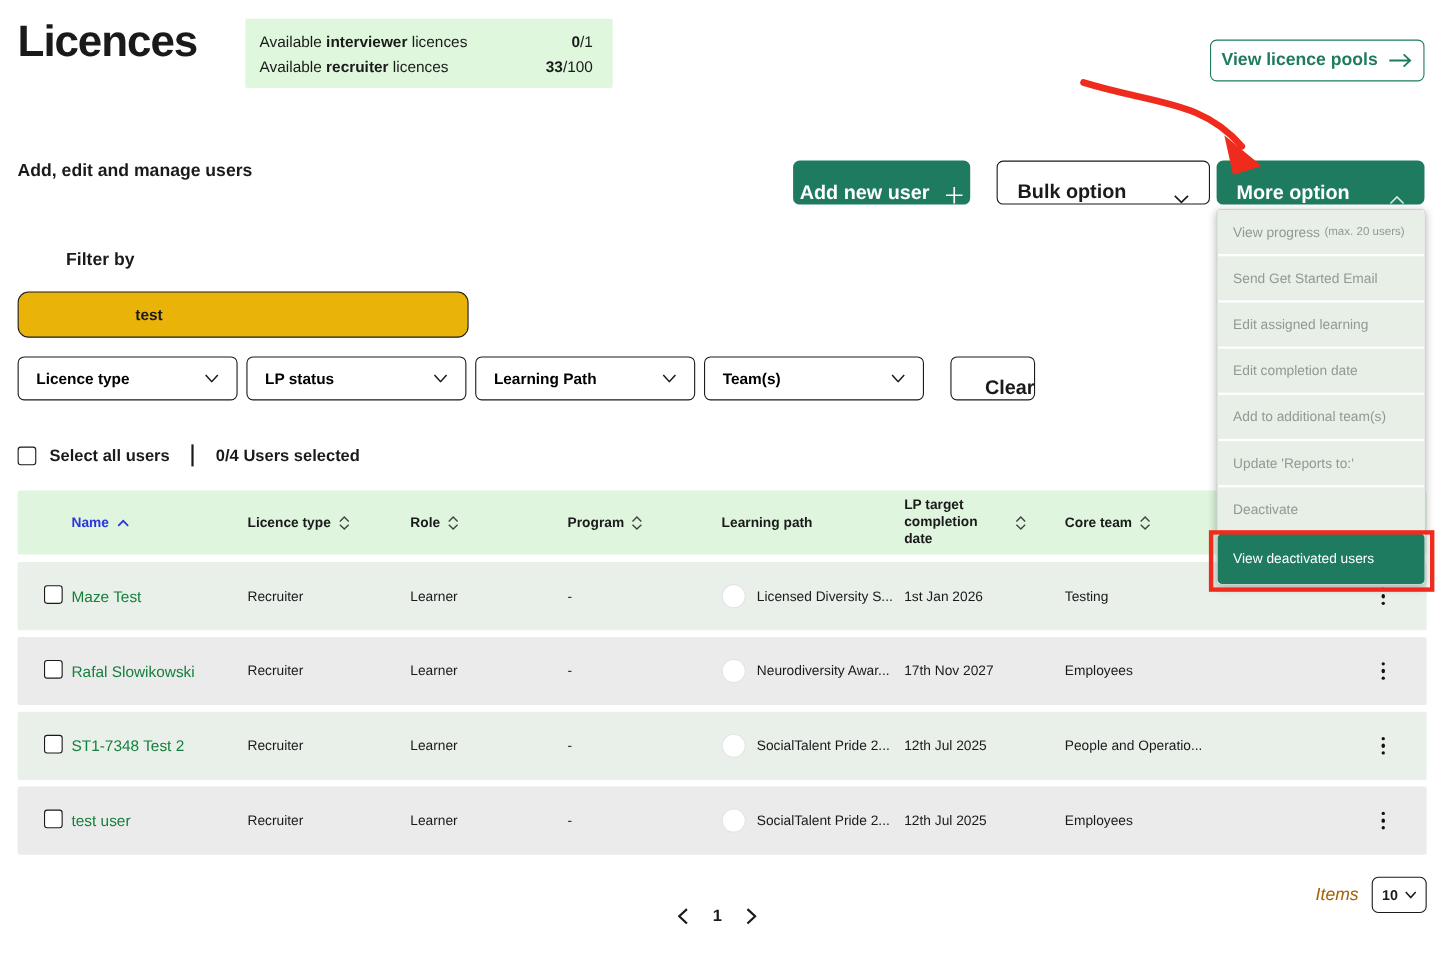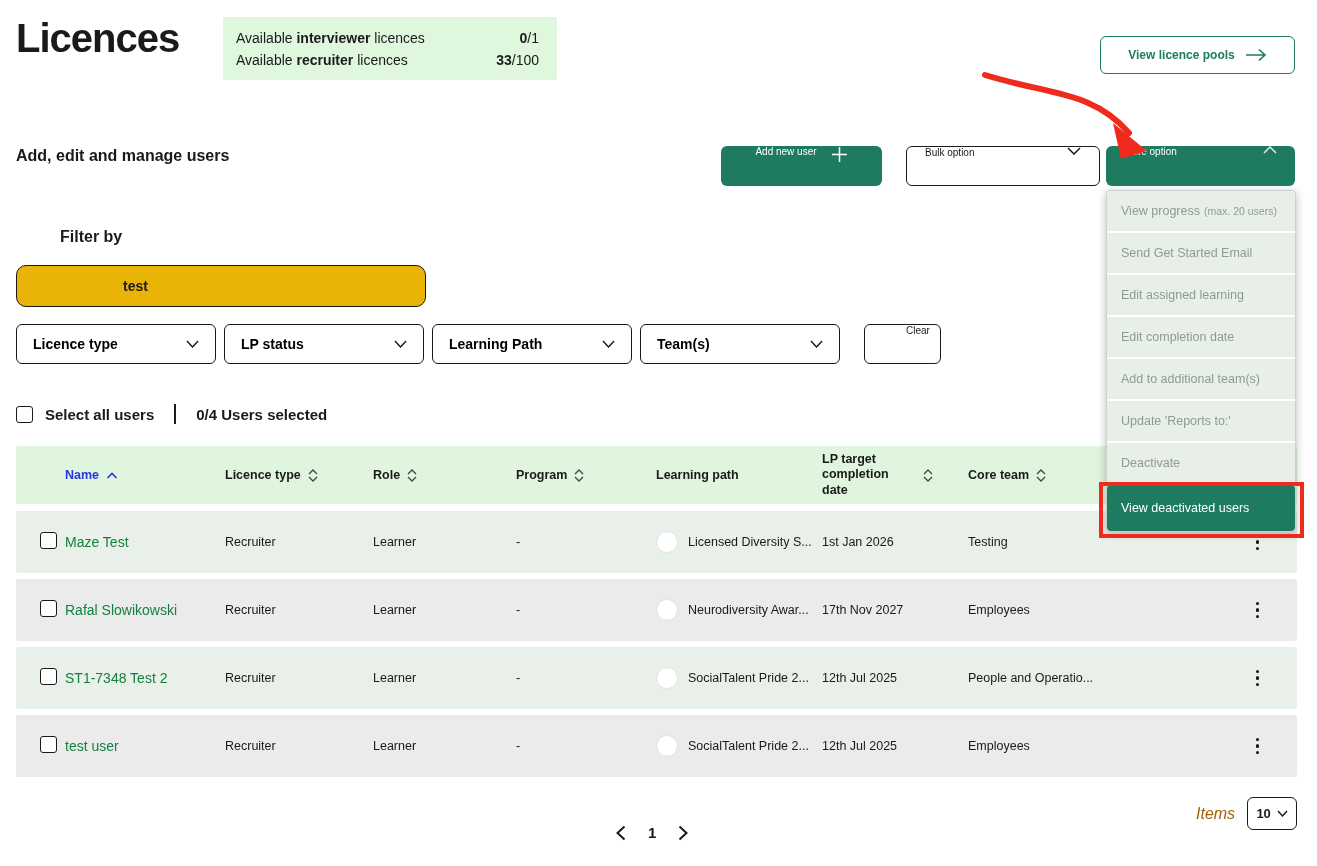--- a/index.html
+++ b/index.html
@@ -7,27 +7,27 @@
   .page { position:relative; width:1317px; height:866px; background:#fff; overflow:hidden; }
   .abs { position:absolute; }
 
   
   .page-title { left:16px; top:16px; font-size:40px; font-weight:800; letter-spacing:-1px; }
   .summary-box { left:223px; top:17px; width:334px; height:63px; background:#def7dd; border-radius:2px;
                  padding:13px 18px 0 13px; display:flex; flex-direction:column; gap:6px; }
   .summary-row { display:flex; justify-content:space-between; font-size:14px; }
   .summary-row b { font-weight:700; }
   .btn-outline-green { left:1100px; top:36px; width:195px; height:38px; background:#fff;
-      border:1px solid #1e7b60; border-radius:6px; color:#1e7b60; font-size:12px; font-weight:700;
+      border:1px solid #1e7b60; border-radius:6px; color:#1e7b60; font-size:16px; font-weight:700;
       display:flex; align-items:center; justify-content:center; gap:10px; cursor:pointer; }
 
   
   .section-heading { font-size:16px; font-weight:700; }
   .toolbar-heading { left:16px; top:147px; }
-  .btn { height:40px; border-radius:6px; font-size:10px; font-weight:400; display:flex; align-items:flex-start; cursor:pointer; }
+  .btn { height:40px; border-radius:6px; font-size:18px; font-weight:700; display:flex; align-items:flex-end; cursor:pointer; }
   .btn-green { background:#1e7b60; color:#fff; border:none; }
   .btn-outline { background:#fff; color:#1a1a1a; border:1.5px solid #1a1a1a; }
   .btn-add { left:721px; top:146px; width:161px; justify-content:center; gap:14px; }
   .btn-bulk { left:906px; top:146px; width:194px; justify-content:space-between; padding:0 18px; }
   .btn-more { left:1106px; top:146px; width:189px; justify-content:space-between; padding:0 18px; }
 
   
   .menu { left:1106px; top:190px; width:190px; background:#fff; border:1px solid #c9d2cd;
           border-radius:4px; box-shadow:0 2px 8px rgba(0,0,0,.28); z-index:20; overflow:visible; }
   .menu-item { height:40px; margin-bottom:2px; background:#e8efe7; color:#8f9a95; font-size:12.5px;

